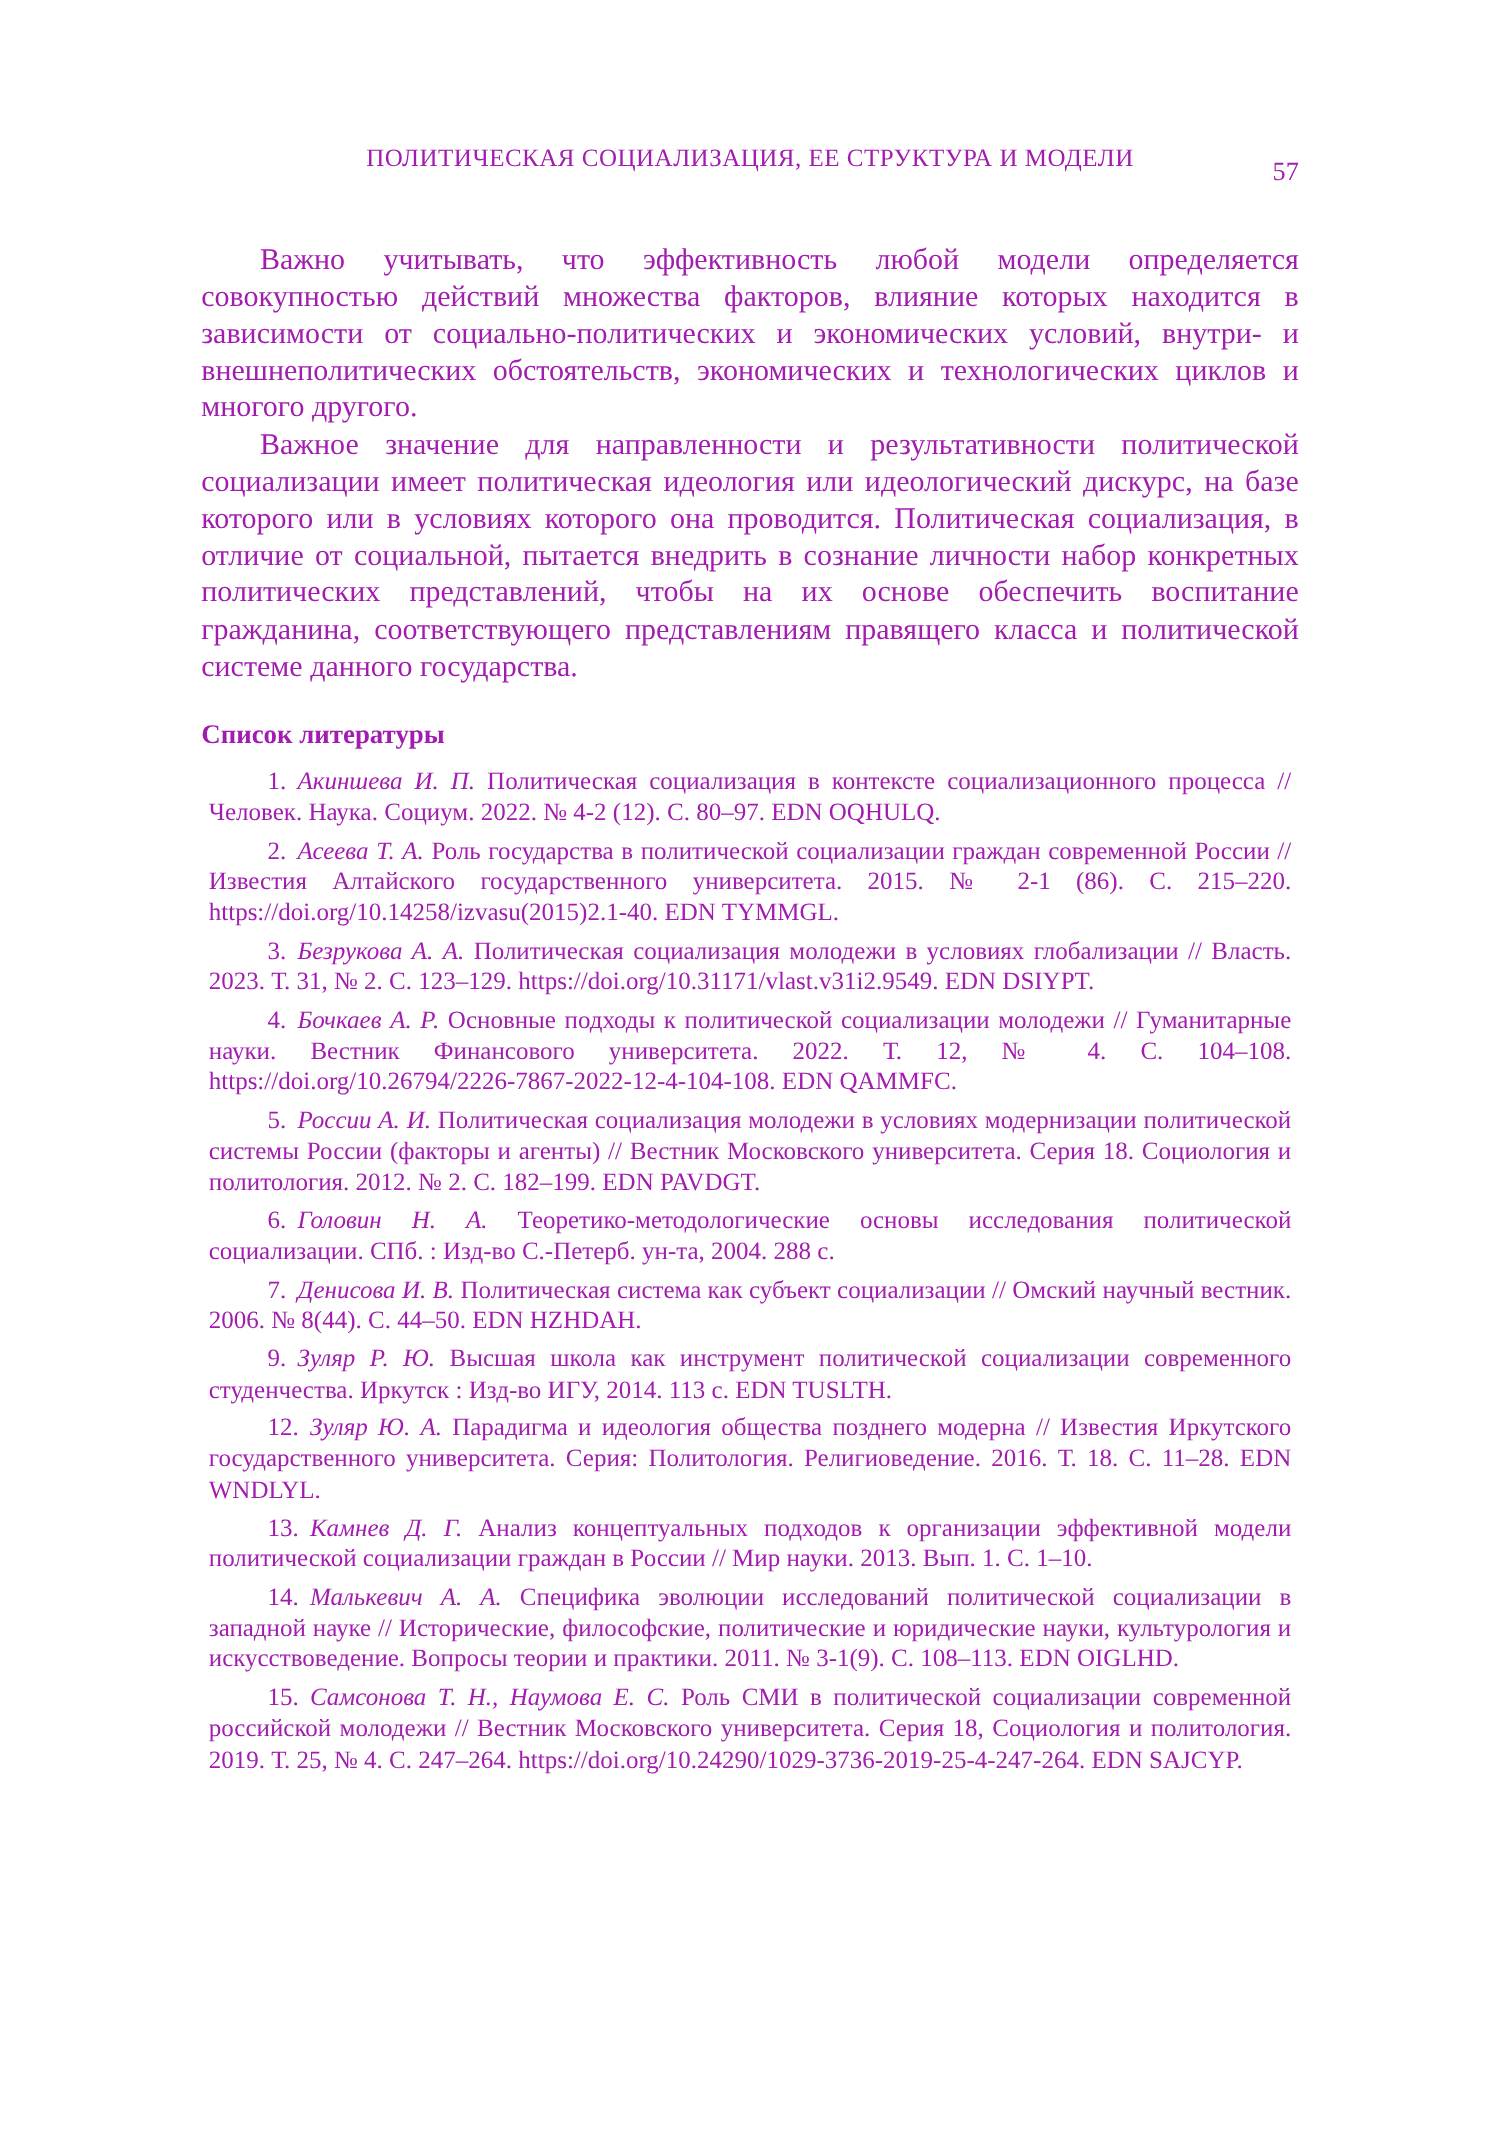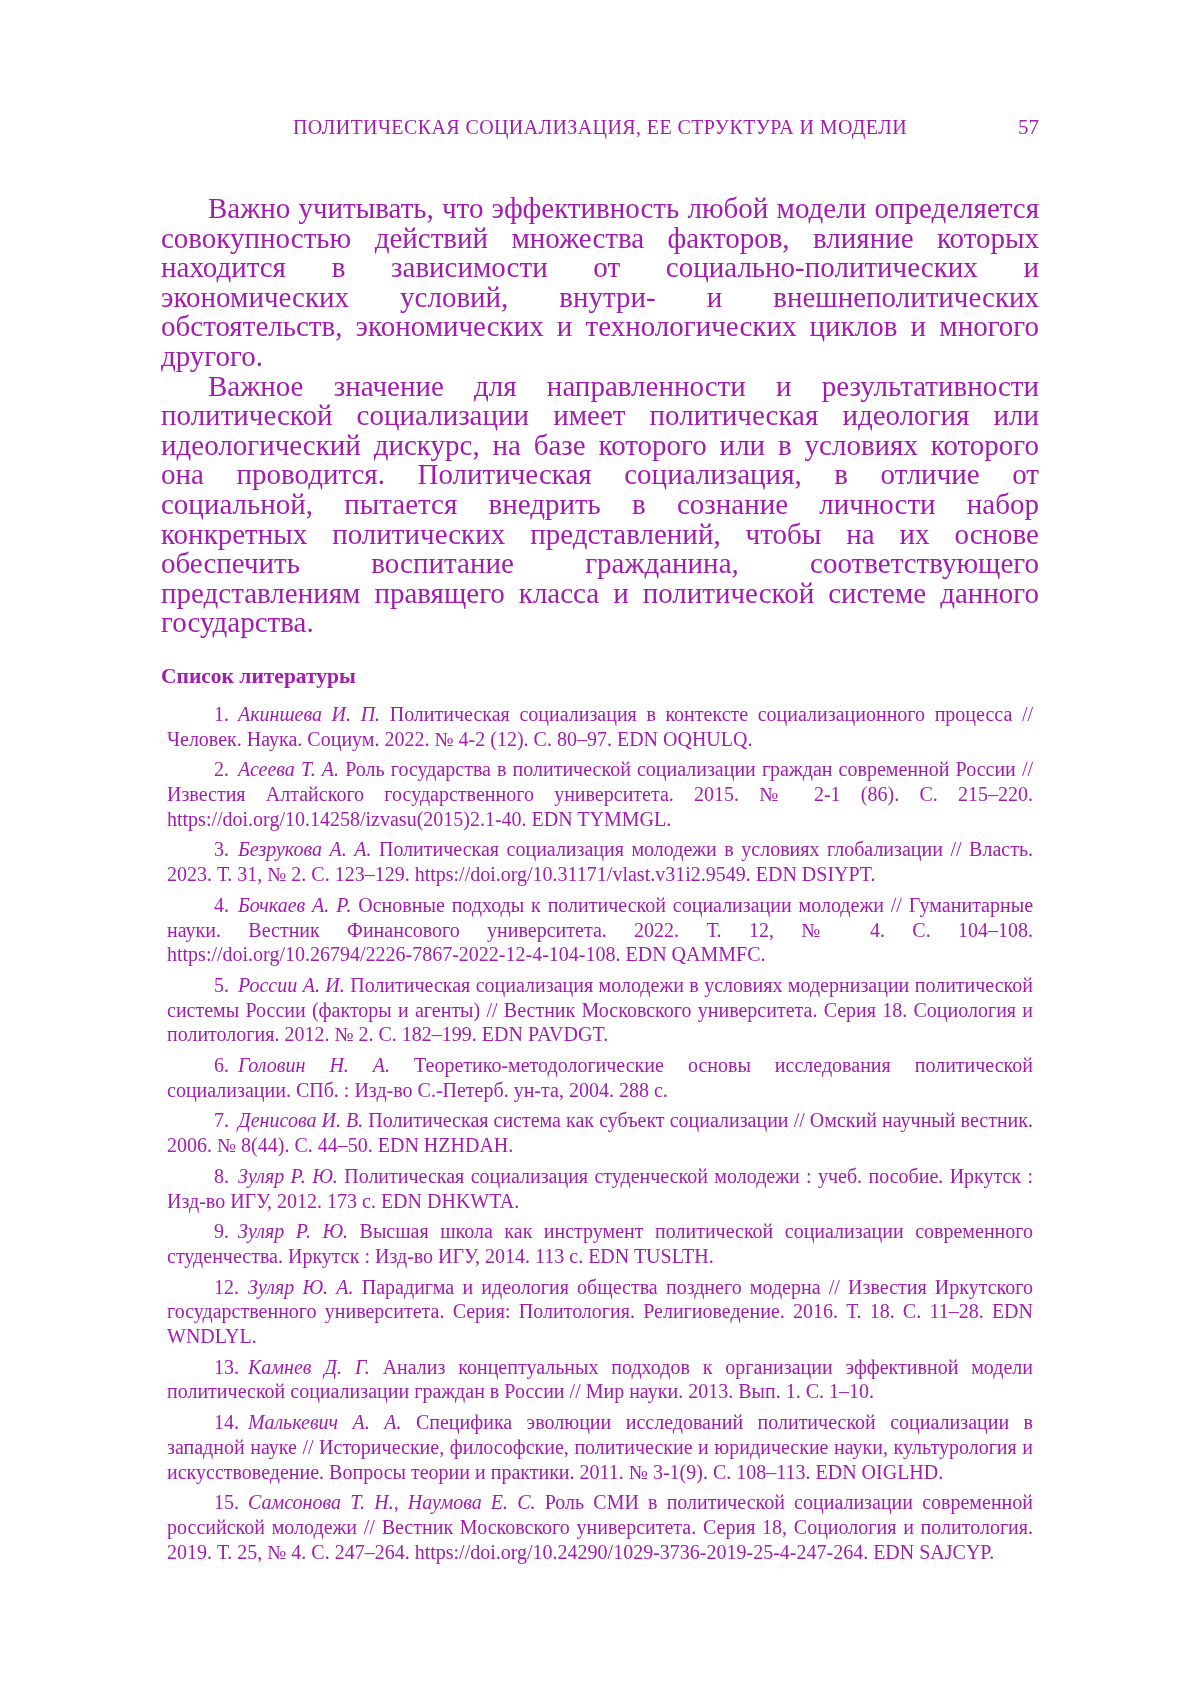--- a/index.html
+++ b/index.html
@@ -22,35 +22,35 @@
     top: 116px;
     left: 161px;
     width: 878px;
     text-align: center;
     font-size: 20px;
     letter-spacing: 0.4px;
     white-space: nowrap;
   }
   .page-number {
     position: absolute;
-    top: 115px;
+    top: 125px;
     left: 161px;
     width: 878px;
     text-align: right;
     font-size: 21px;
   }
   .column {
     position: absolute;
     top: 194px;
     left: 161px;
     width: 878px;
   }
   .body-par {
     margin: 0;
-    font-size: 29px;
+    font-size: 24px;
     line-height: 29.6px;
     text-align: justify;
     text-indent: 47px;
   }
   .refs-heading {
     margin: 25px 0 0 0;
     font-size: 21.5px;
     line-height: 27px;
     font-weight: bold;
   }
@@ -89,21 +89,20 @@
     <h2 class="refs-heading">Список литературы</h2>
 
     <ol class="refs">
       <li class="ref"><span class="num">1.</span><span class="auth">Акиншева И. П.</span> <span class="txt">Политическая социализация в контексте социализационного процесса // Человек. Наука. Социум. 2022. № 4-2 (12). С. 80–97. EDN OQHULQ.</span></li>
       <li class="ref"><span class="num">2.</span><span class="auth">Асеева Т. А.</span> <span class="txt">Роль государства в политической социализации граждан современной России // Известия Алтайского государственного университета. 2015. № 2-1 (86). С. 215–220. https://doi.org/10.14258/izvasu(2015)2.1-40. EDN TYMMGL.</span></li>
       <li class="ref"><span class="num">3.</span><span class="auth">Безрукова А. А.</span> <span class="txt">Политическая социализация молодежи в условиях глобализации // Власть. 2023. Т. 31, № 2. С. 123–129. https://doi.org/10.31171/vlast.v31i2.9549. EDN DSIYPT.</span></li>
       <li class="ref"><span class="num">4.</span><span class="auth">Бочкаев А. Р.</span> <span class="txt">Основные подходы к политической социализации молодежи // Гуманитарные науки. Вестник Финансового университета. 2022. Т. 12, № 4. С. 104–108. https://doi.org/10.26794/2226-7867-2022-12-4-104-108. EDN QAMMFC.</span></li>
       <li class="ref"><span class="num">5.</span><span class="auth">России А. И.</span> <span class="txt">Политическая социализация молодежи в условиях модернизации политической системы России (факторы и агенты) // Вестник Московского университета. Серия 18. Социология и политология. 2012. № 2. С. 182–199. EDN PAVDGT.</span></li>
       <li class="ref"><span class="num">6.</span><span class="auth">Головин Н. А.</span> <span class="txt">Теоретико-методологические основы исследования политической социализации. СПб. : Изд-во С.-Петерб. ун-та, 2004. 288 с.</span></li>
       <li class="ref"><span class="num">7.</span><span class="auth">Денисова И. В.</span> <span class="txt">Политическая система как субъект социализации // Омский научный вестник. 2006. № 8(44). С. 44–50. EDN HZHDAH.</span></li>
-      <li class="ref"><span class="num">8.</span><span class="auth">Зуляр Р. Ю.</span> <span class="txt">Политическая социализация студенческой молодежи : учеб. пособие. Иркутск : Изд-во ИГУ, 2012. 173 с. EDN DHKWTA.</span></li>
       <li class="ref"><span class="num">9.</span><span class="auth">Зуляр Р. Ю.</span> <span class="txt">Высшая школа как инструмент политической социализации современного студенчества. Иркутск : Изд-во ИГУ, 2014. 113 с. EDN TUSLTH.</span></li>
       <li class="ref"><span class="num">12.</span><span class="auth">Зуляр Ю. А.</span> <span class="txt">Парадигма и идеология общества позднего модерна // Известия Иркутского государственного университета. Серия: Политология. Религиоведение. 2016. Т. 18. С. 11–28. EDN WNDLYL.</span></li>
       <li class="ref"><span class="num">13.</span><span class="auth">Камнев Д. Г.</span> <span class="txt">Анализ концептуальных подходов к организации эффективной модели политической социализации граждан в России // Мир науки. 2013. Вып. 1. С. 1–10.</span></li>
       <li class="ref"><span class="num">14.</span><span class="auth">Малькевич А. А.</span> <span class="txt">Специфика эволюции исследований политической социализации в западной науке // Исторические, философские, политические и юридические науки, культурология и искусствоведение. Вопросы теории и практики. 2011. № 3-1(9). С. 108–113. EDN OIGLHD.</span></li>
       <li class="ref"><span class="num">15.</span><span class="auth">Самсонова Т. Н., Наумова Е. С.</span> <span class="txt">Роль СМИ в политической социализации современной российской молодежи // Вестник Московского университета. Серия 18, Социология и политология. 2019. Т. 25, № 4. С. 247–264. https://doi.org/10.24290/1029-3736-2019-25-4-247-264. EDN SAJCYP.</span></li>
     </ol>
 
   </div>
 </div>
 

